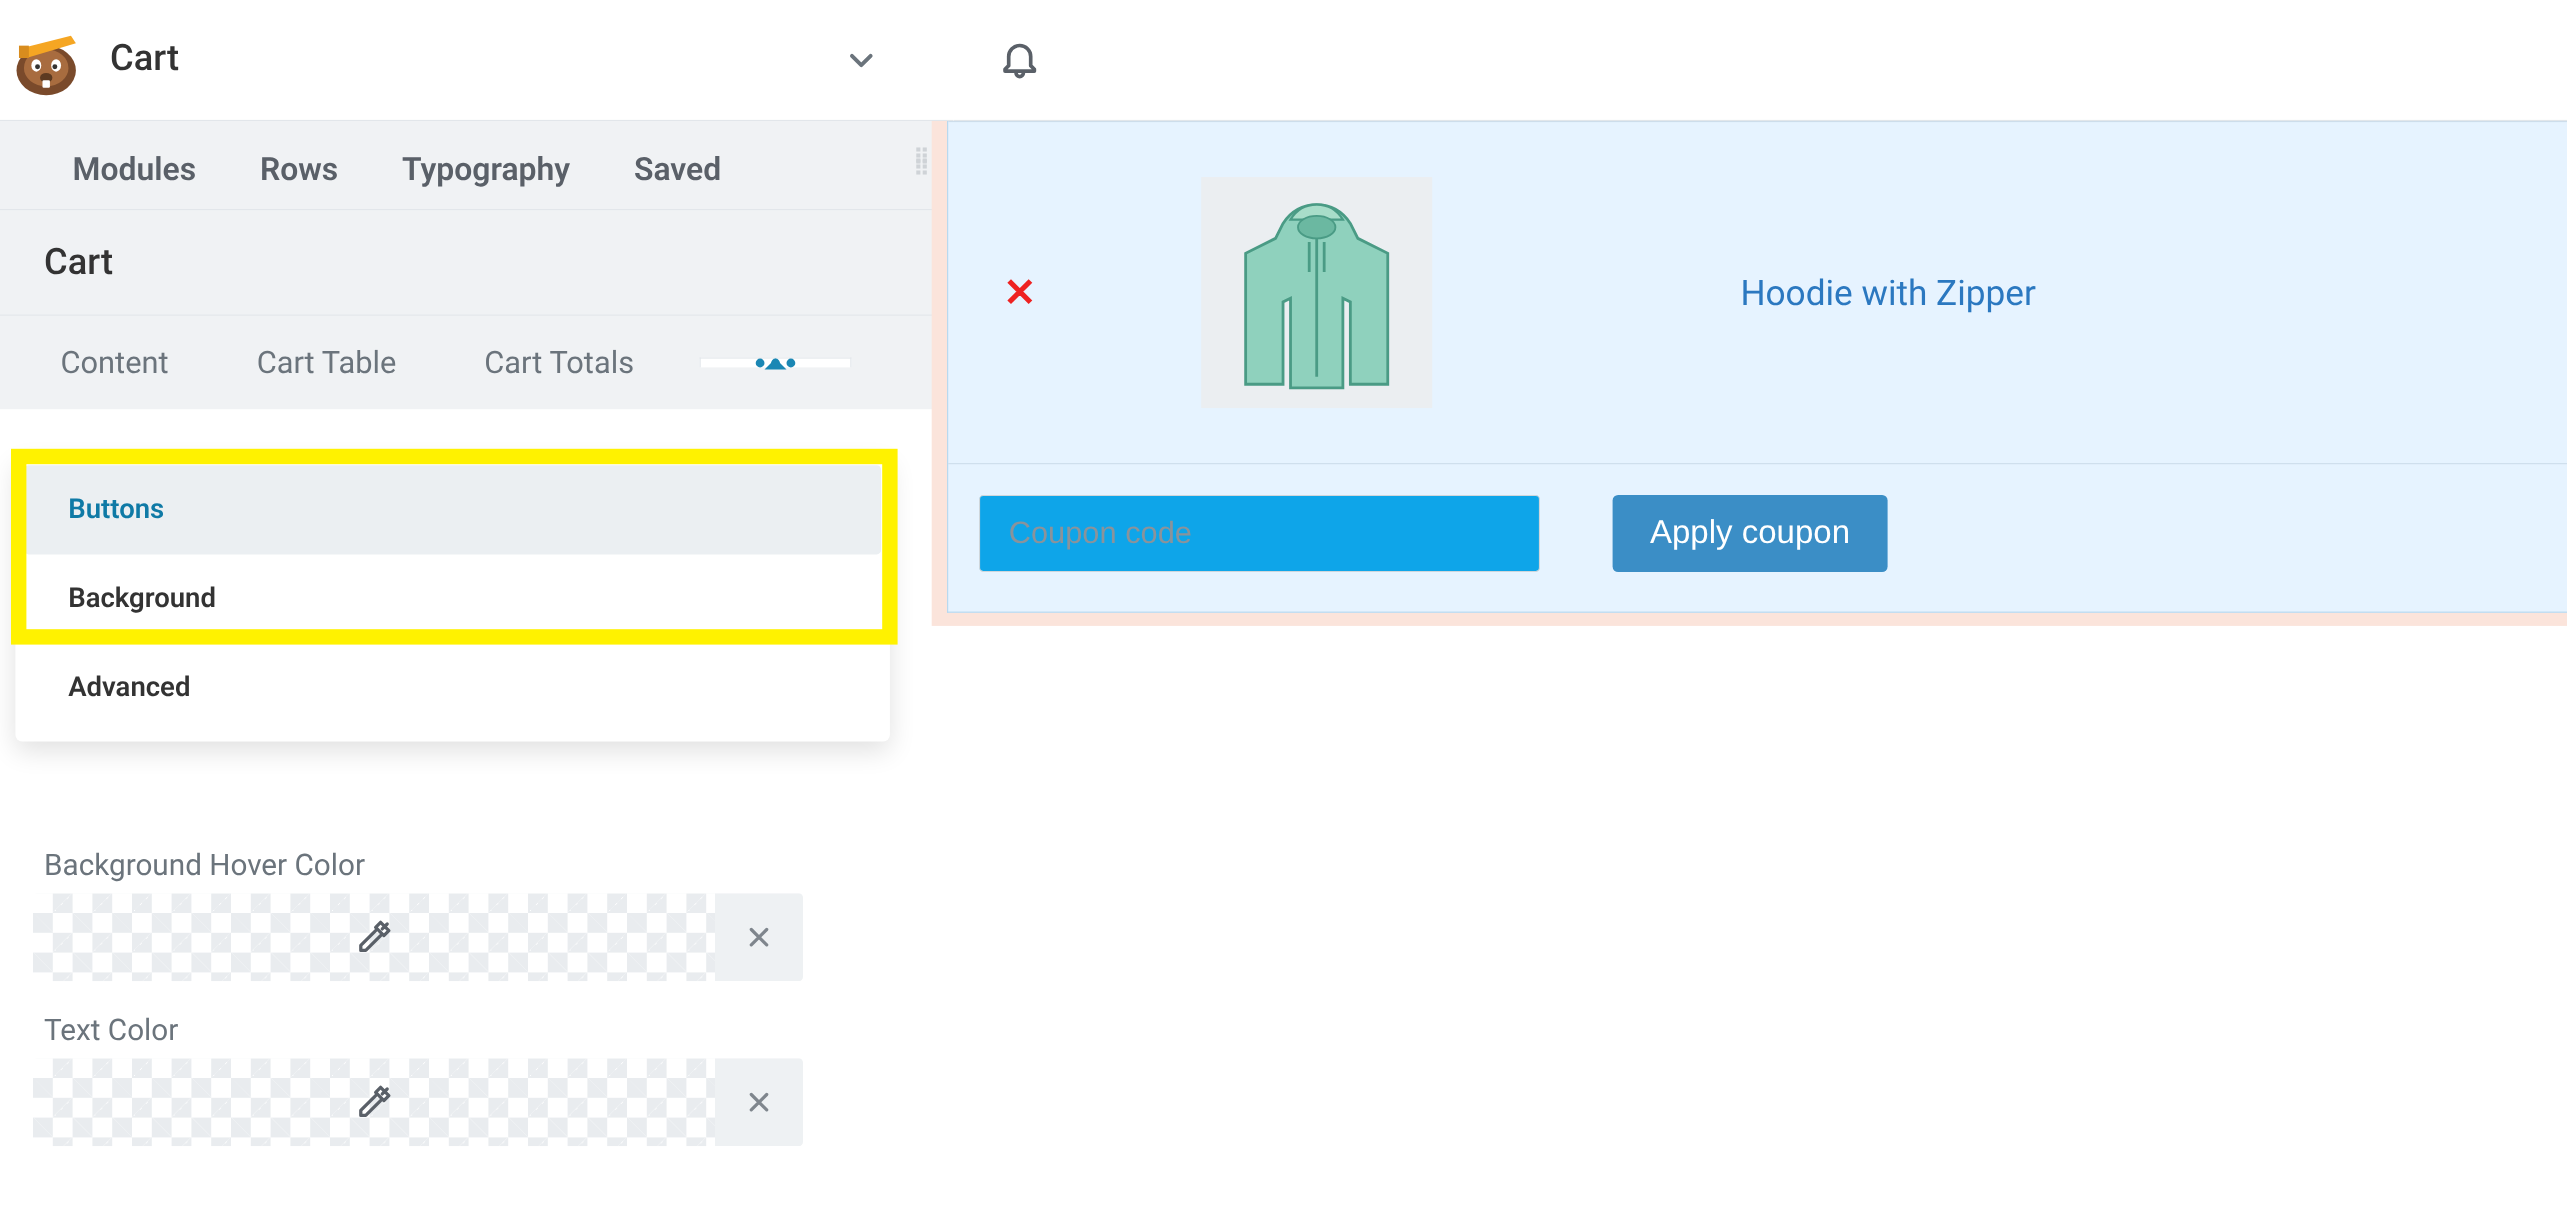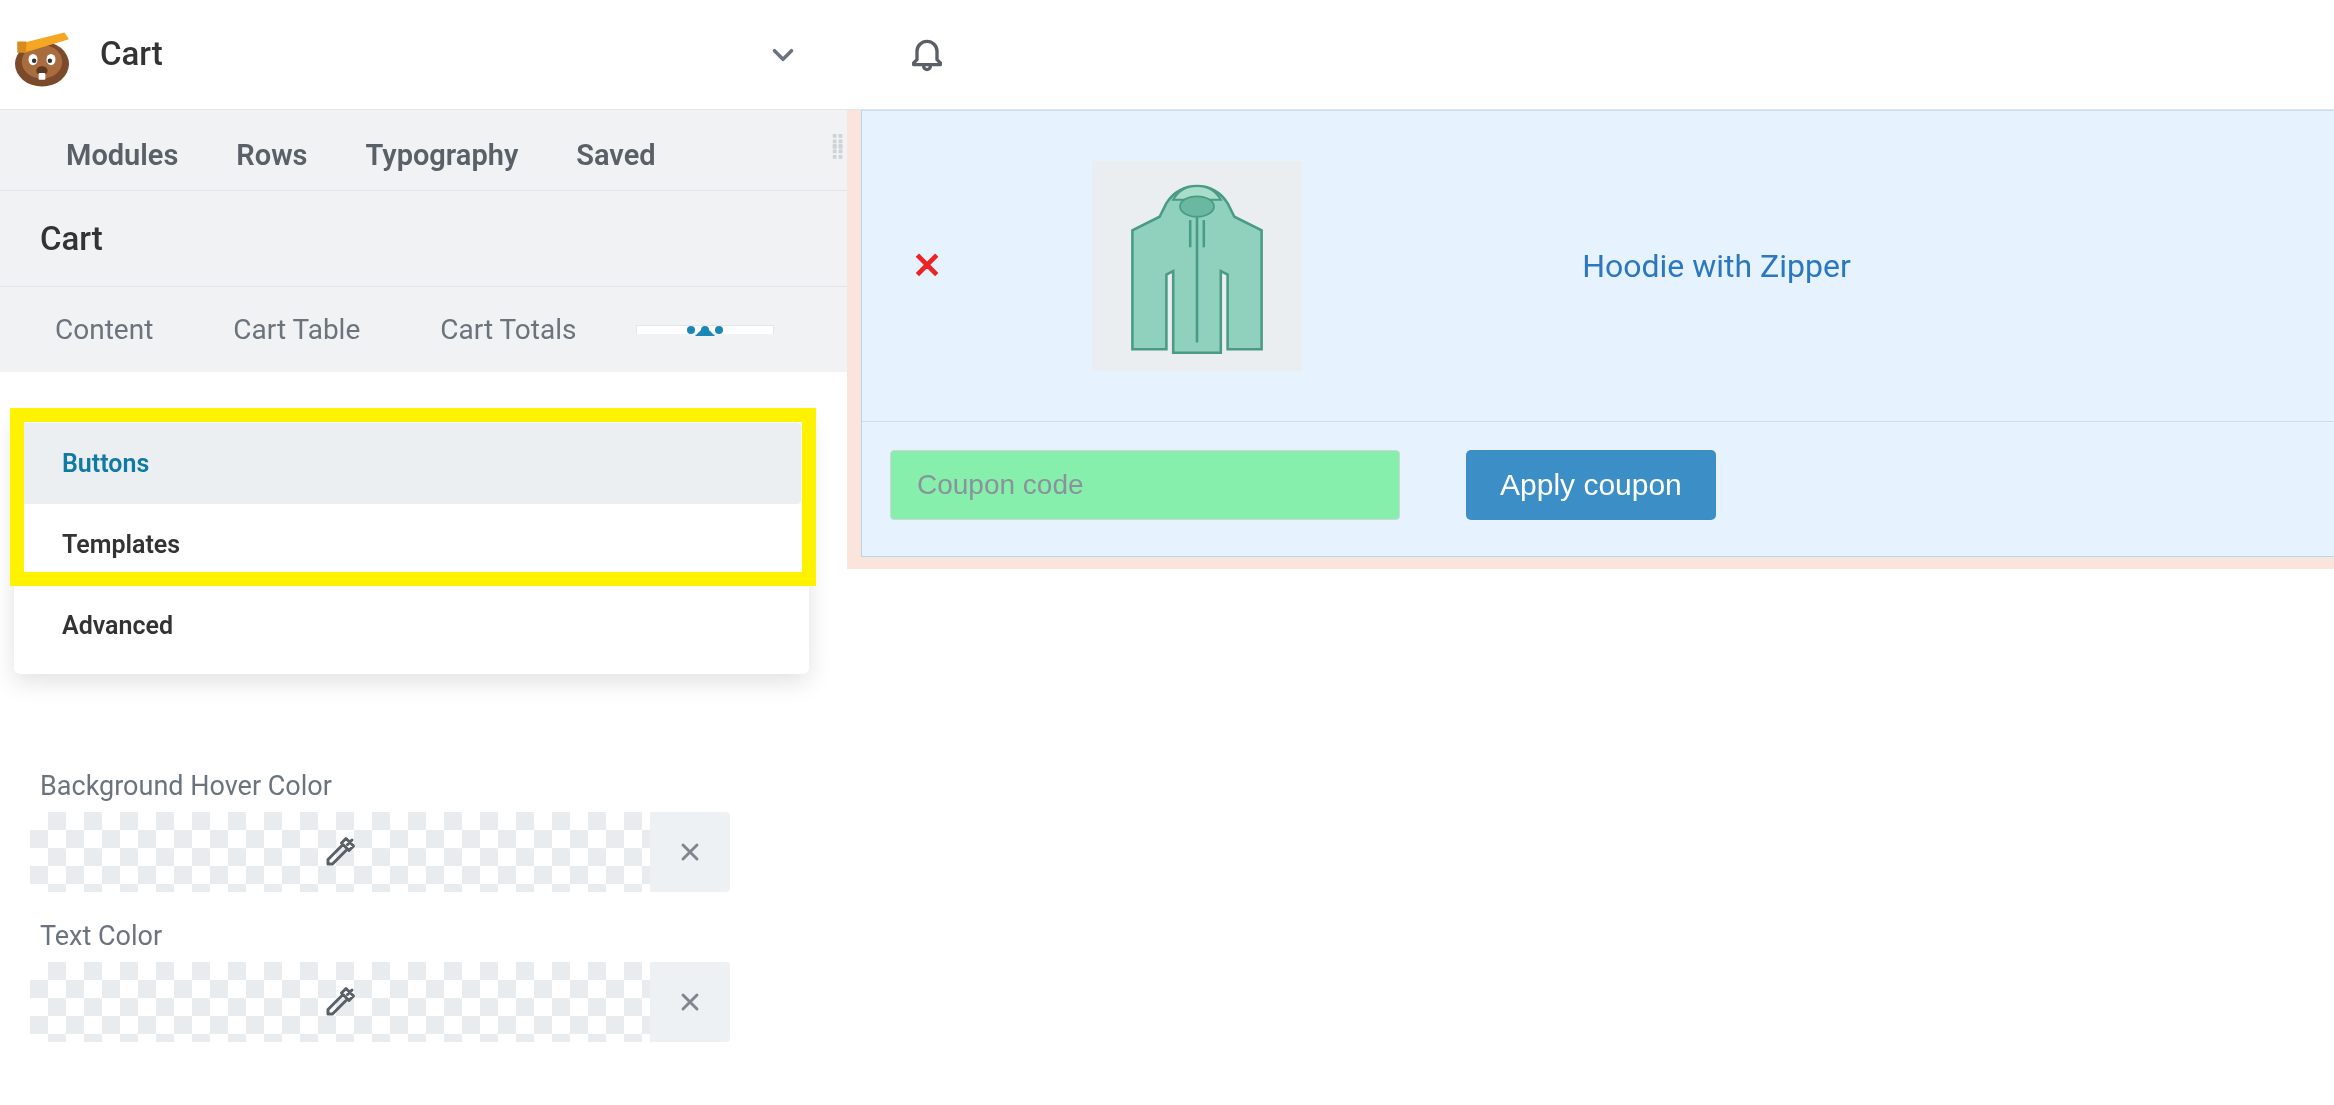--- a/index.html
+++ b/index.html
@@ -284,21 +284,21 @@
       align-items:center;
       padding: 28px 40px 36px 28px;
       gap: 26px;
       border-top: 1px solid #cdddeb;
     }
     .coupon-input {
       width: 510px;
       height: 70px;
       border:1px solid #cfd6db;
       border-radius:4px;
-      background:#86efac;
+      background:#0ea5e9;
       font-size:28px;
       padding: 0 26px;
       color:#333;
     }
     .coupon-input::placeholder { color:#8a939b; }
     .apply-btn {
       height: 70px;
       padding: 0 34px;
       background:#3b8ec6;
       color:#fff;
@@ -371,21 +371,21 @@
           <div class="dot"></div>
             <div class="dot"></div>
             <div class="dot"></div>
         </div>
         <div class="more-arrow"></div>
       </div>
     </div>
 
     <div class="dropdown">
       <div class="dropdown-item active">Buttons</div>
-      <div class="dropdown-item">Templates</div>
+      <div class="dropdown-item">Background</div>
       <div class="dropdown-item">Advanced</div>
     </div>
     <div class="highlight-box"></div>
 
     <div class="settings-area">
       <div class="setting-label" style="margin-top:0;">Background Hover Color</div>
       <div class="color-row">
         <div class="color-swatch">
           <svg width="36" height="36" viewBox="0 0 24 24">
             <path d="M20 4l-3 3m-1-4l5 5-3 3-5-5 3-3zM13 8L4 17v3h3l9-9" fill="none" stroke="#5a6068" stroke-width="2" stroke-linecap="round" stroke-linejoin="round"></path>

